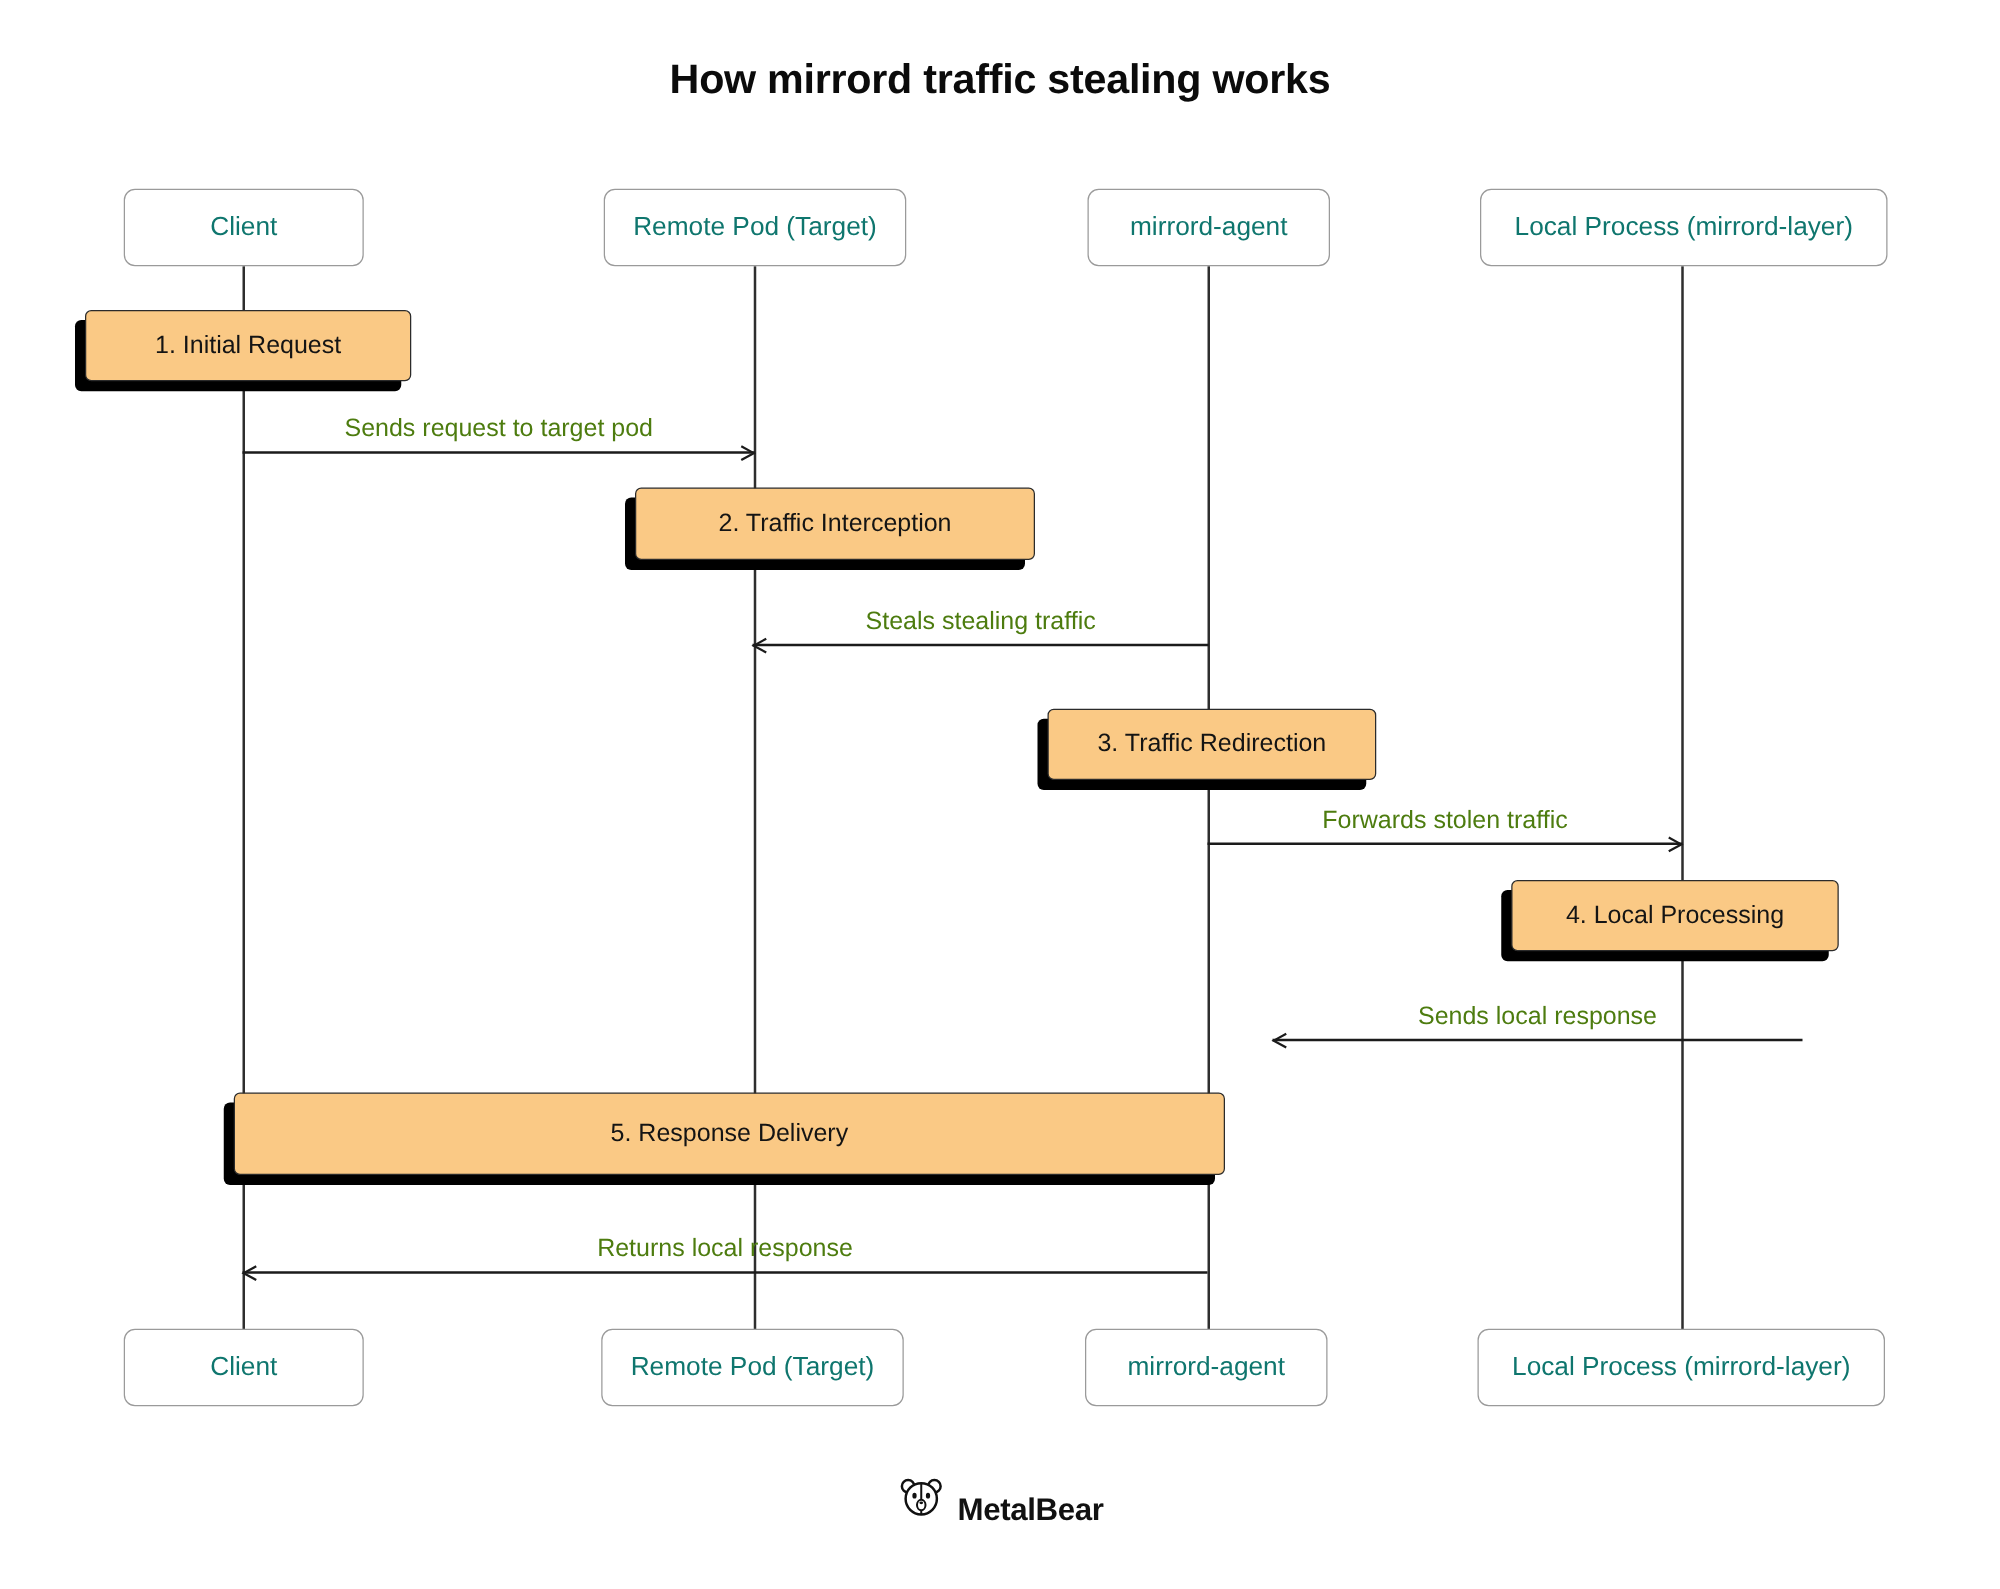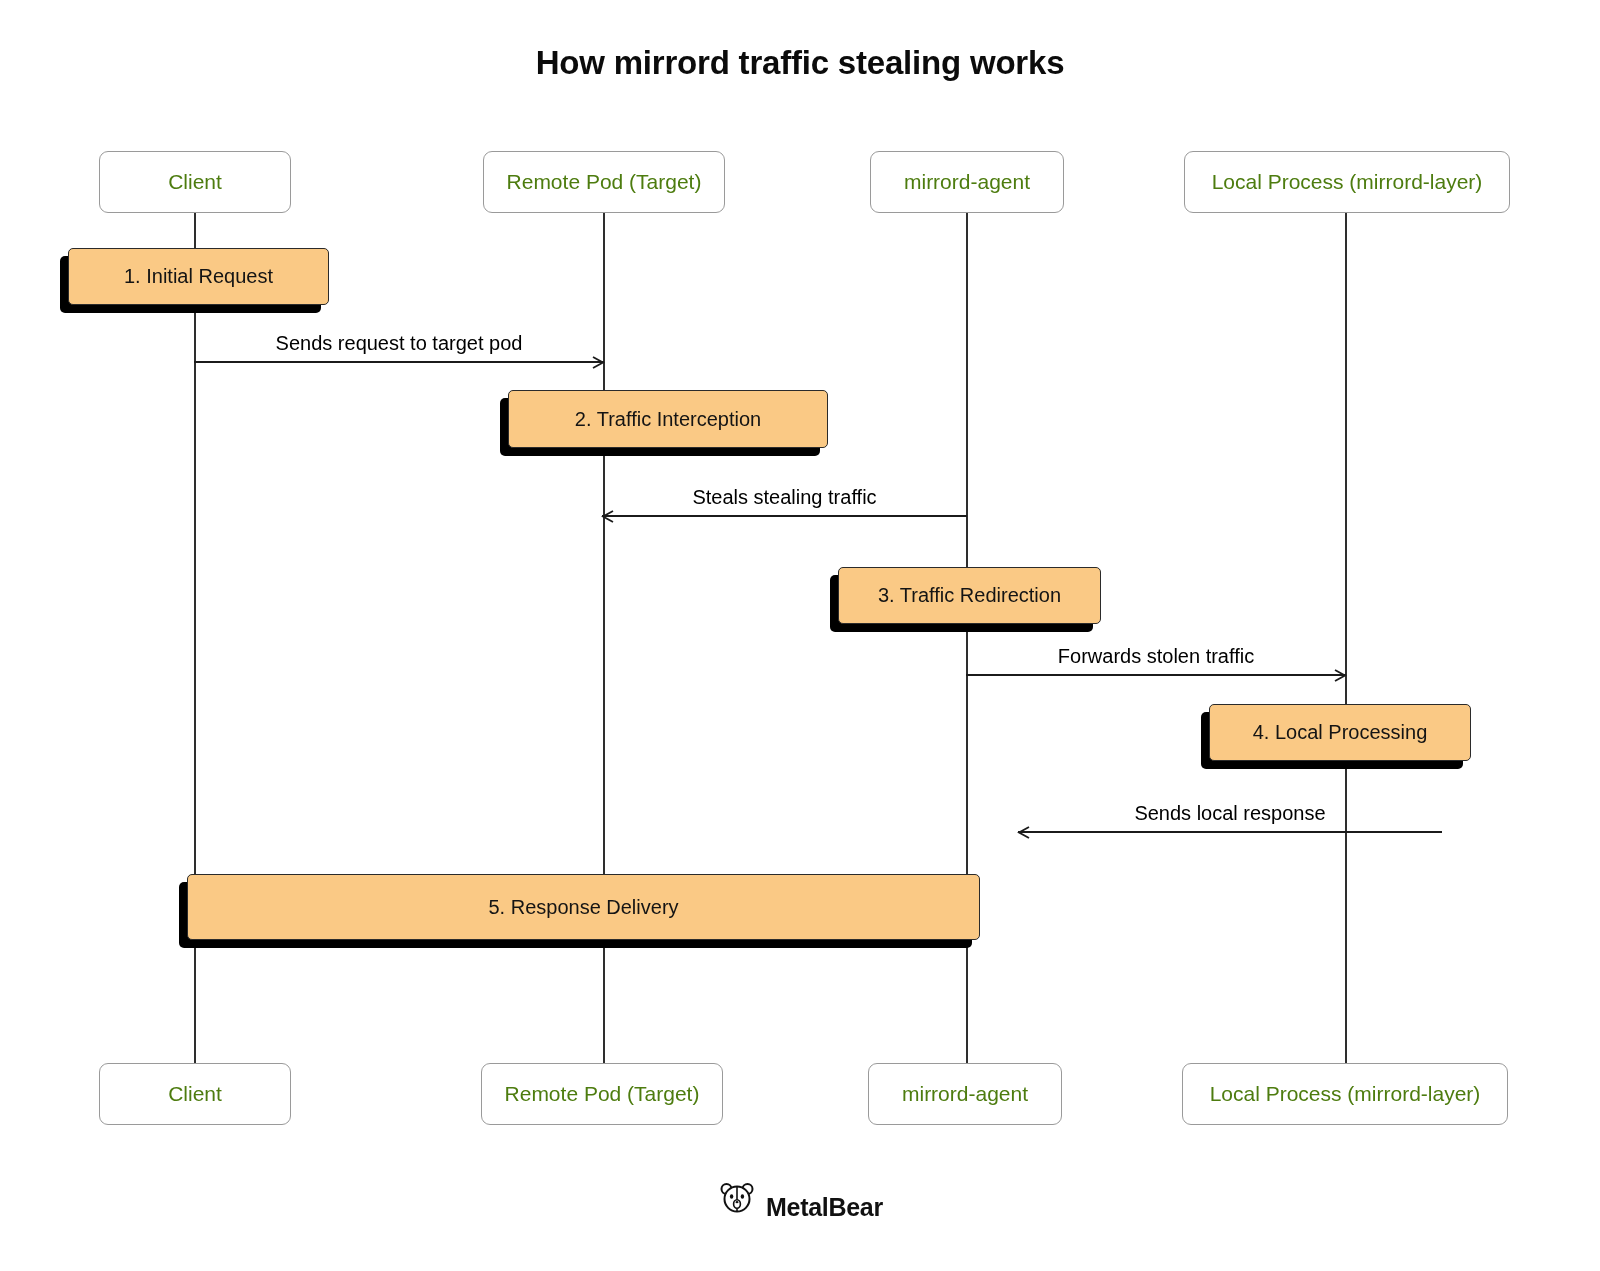--- a/index.html
+++ b/index.html
@@ -35,21 +35,21 @@
     position: absolute;
     box-sizing: border-box;
     height: 62px;
     border: 1.3px solid #9a9a9a;
     border-radius: 9px;
     background: #ffffff;
     display: flex;
     align-items: center;
     justify-content: center;
     font-size: 21px;
-    color: #4d7c0f;
+    color: #0f766e;
     z-index: 4;
   }
   
   .lifeline {
     position: absolute;
     width: 1.6px;
     background: #2e2e2e;
     z-index: 1;
   }
   
@@ -81,21 +81,21 @@
     height: 1.6px;
     background: #1b1b1b;
   }
   .msg .label {
     position: absolute;
     left: 0;
     right: 0;
     bottom: 8px;
     text-align: center;
     font-size: 20px;
-    color: #000000;
+    color: #4d7c0f;
     white-space: nowrap;
   }
   .msg .head {
     position: absolute;
     bottom: -7.5px;
     width: 17px;
     height: 17px;
   }
   .msg .head svg { display: block; }
   .msg.right .head { right: -2px; }
@@ -197,20 +197,29 @@
       <svg width="17" height="17" viewBox="0 0 17 17">
           <path d="M13 3 L3 8.5 L13 14" fill="none" stroke="#1b1b1b" stroke-width="1.8"></path>
         </svg>
     </div>
   </div>
 
   <div class="note" style="left:187px; top:874px; width:793px; height:66px;">
     <span>5. Response Delivery</span>
   </div>
 
+  <div class="msg left" style="left:194px; top:975px; width:772px;">
+    <div class="label">Returns local response</div>
+    <div class="line"></div>
+    <div class="head">
+      <svg width="17" height="17" viewBox="0 0 17 17">
+          <path d="M13 3 L3 8.5 L13 14" fill="none" stroke="#1b1b1b" stroke-width="1.8"></path>
+        </svg>
+    </div>
+  </div>
 
   <div class="participant" style="left:99px; top:1063px; width:192px;">
     <span>Client</span>
   </div>
   <div class="participant" style="left:481px; top:1063px; width:242px;">
     <span>Remote Pod (Target)</span>
   </div>
   <div class="participant" style="left:868px; top:1063px; width:194px;">
     <span>mirrord-agent</span>
   </div>

